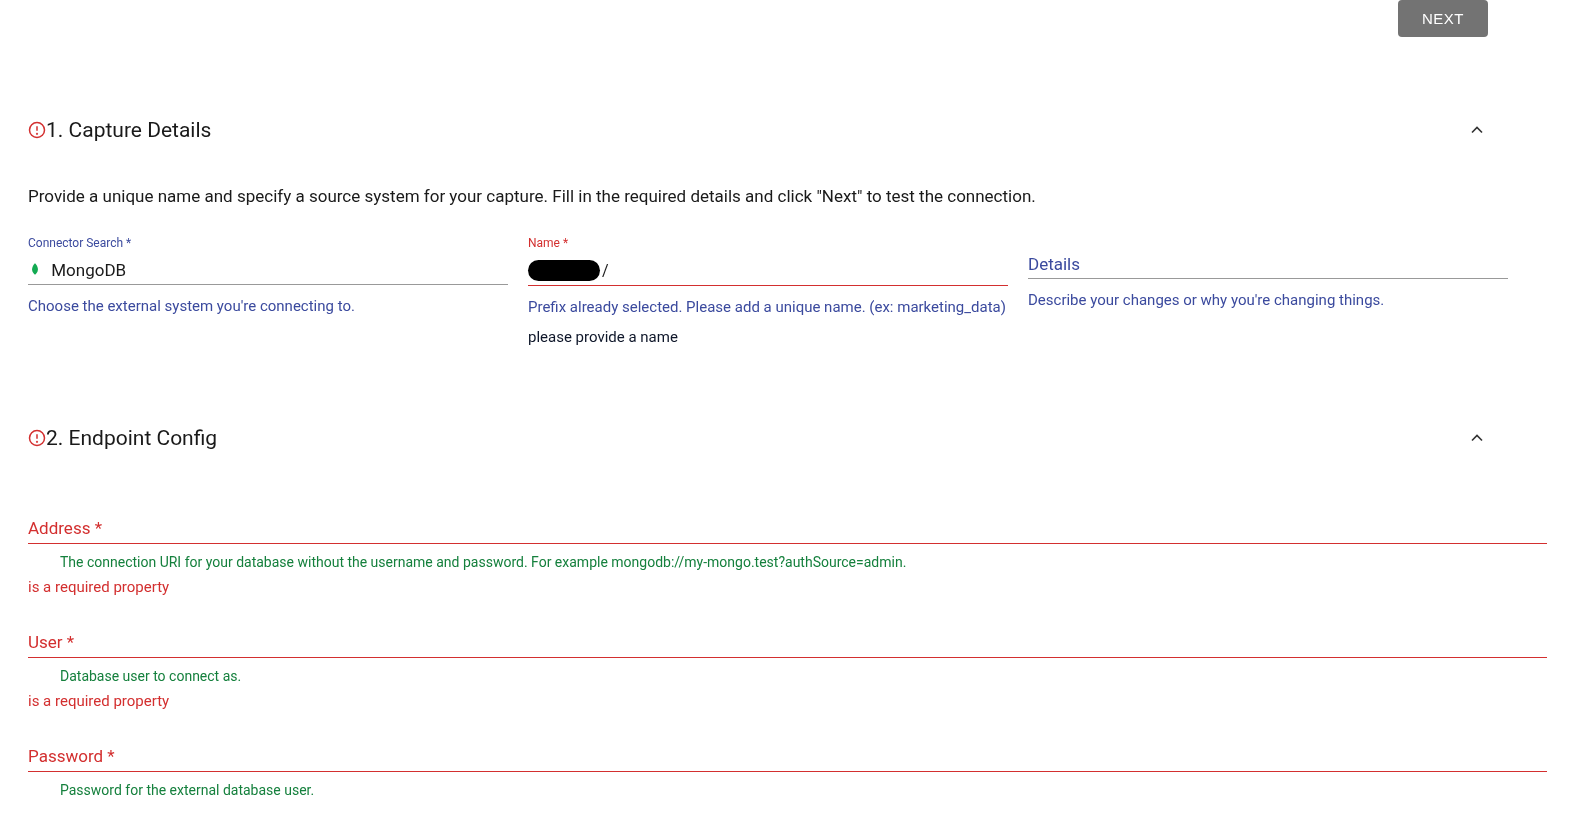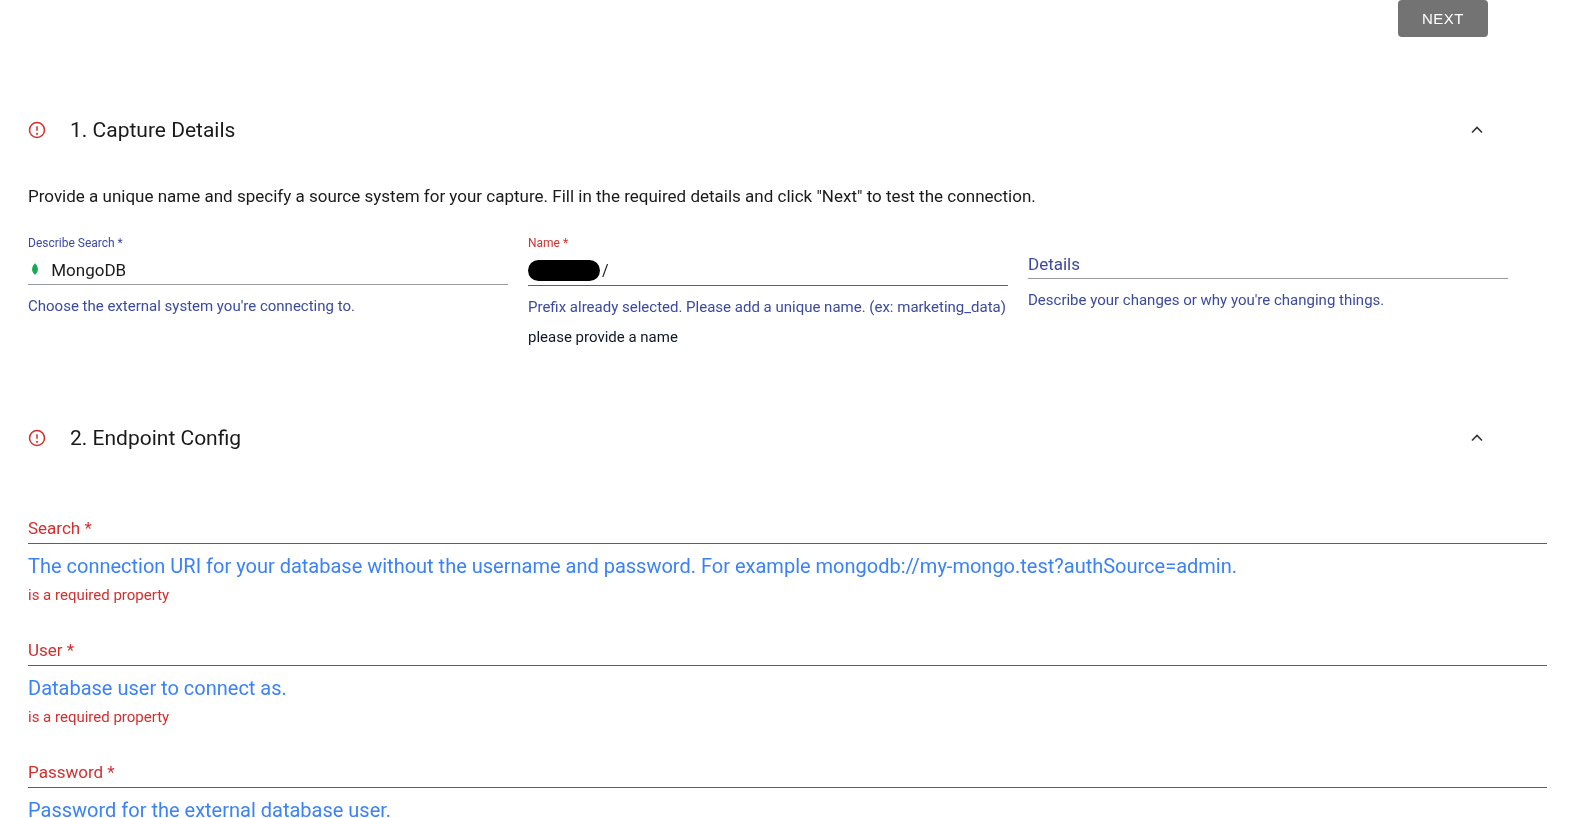--- a/index.html
+++ b/index.html
@@ -4,21 +4,21 @@
 <style>
 * { box-sizing: border-box; margin: 0; padding: 0; }
 body { font-family: -apple-system, BlinkMacSystemFont, 'Segoe UI', Roboto, Arial, sans-serif; background: #fff; width: 1575px; height: 818px; position: relative; overflow: hidden; }
 
 .next-btn { position: absolute; top: 0; right: 87px; background: #737373; color: #fff; border: none; padding: 10px 24px; font-size: 15px; font-weight: 500; letter-spacing: 0.5px; cursor: pointer; border-radius: 4px; }
 
 .content { padding: 0 28px; }
 
 .section-header { display: flex; align-items: center; justify-content: space-between; margin-top: 118px; }
 .section-header.second { margin-top: 80px; }
-.section-title-wrap { display: flex; align-items: center; gap: 24px; }
+.section-title-wrap { display: flex; align-items: center; gap: 0; }
 .error-icon { width: 18px; height: 18px; color: #d32f2f; display: inline-flex; align-items: center; justify-content: center; }
 .error-icon svg { width: 18px; height: 18px; }
 .section-title { font-size: 21px; font-weight: 400; color: #1a1a1a; }
 .chevron { width: 20px; height: 20px; color: #333; margin-right: 60px; }
 .chevron svg { width: 20px; height: 20px; }
 
 .description { margin-top: 42px; font-size: 17px; color: #1a1a1a; line-height: 1.5; }
 
 .fields-row { display: flex; gap: 20px; margin-top: 26px; }
 .field { flex: 1; max-width: 480px; }
@@ -37,21 +37,21 @@
 .redacted { background: #000; border-radius: 12px; width: 72px; height: 21px; display: inline-block; }
 .slash { font-size: 16px; color: #1a1a1a; margin-left: 2px; }
 
 .helper-text { font-size: 15px; color: #3b4a9e; margin-top: 10px; line-height: 1.5; }
 .error-text { font-size: 15px; color: #0f172a; margin-top: 10px; }
 
 .endpoint-fields { margin-top: 68px; }
 .endpoint-field { margin-bottom: 36px; }
 .endpoint-label { font-size: 17px; color: #d32f2f; display: block; margin-bottom: 2px; }
 .endpoint-line { border-bottom: 1px solid #d32f2f; height: 4px; }
-.endpoint-helper { font-size: 20px; color: #3b82f6; margin-top: 10px; }
+.endpoint-helper { font-size: 14px; color: #15803d; margin-top: 10px; margin-left: 32px; }
 .endpoint-error { font-size: 15px; color: #d32f2f; margin-top: 8px; }
 </style>
 </head>
 <body>
 
 <button class="next-btn">NEXT</button>
 
 <div class="content">
 
   <div class="section-header">
@@ -69,21 +69,21 @@
       <svg viewBox="0 0 24 24" fill="none" stroke="currentColor" stroke-width="2">
           <polyline points="18 15 12 9 6 15"></polyline>
         </svg>
     </span>
   </div>
 
   <p class="description">Provide a unique name and specify a source system for your capture. Fill in the required details and click "Next" to test the connection.</p>
 
   <div class="fields-row">
     <div class="field">
-      <label class="field-label">Describe Search *</label>
+      <label class="field-label">Connector Search *</label>
       <div class="input-line">
         <span class="leaf-icon">
           <svg viewBox="0 0 24 24" fill="currentColor">
               <path d="M12 2C12 2 7 6 7 13c0 4 2.5 7 5 9 2.5-2 5-5 5-9 0-7-5-11-5-11z"></path>
             </svg>
         </span>
         <span class="input-value">MongoDB</span>
       </div>
       <p class="helper-text">Choose the external system you're connecting to.</p>
     </div>
@@ -119,21 +119,21 @@
     </div>
     <span class="chevron">
       <svg viewBox="0 0 24 24" fill="none" stroke="currentColor" stroke-width="2">
           <polyline points="18 15 12 9 6 15"></polyline>
         </svg>
     </span>
   </div>
 
   <div class="endpoint-fields">
     <div class="endpoint-field">
-      <label class="endpoint-label">Search *</label>
+      <label class="endpoint-label">Address *</label>
       <div class="endpoint-line"></div>
       <p class="endpoint-helper">The connection URI for your database without the username and password. For example mongodb://my-mongo.test?authSource=admin.</p>
       <p class="endpoint-error">is a required property</p>
     </div>
 
     <div class="endpoint-field">
       <label class="endpoint-label">User *</label>
       <div class="endpoint-line"></div>
       <p class="endpoint-helper">Database user to connect as.</p>
       <p class="endpoint-error">is a required property</p>

